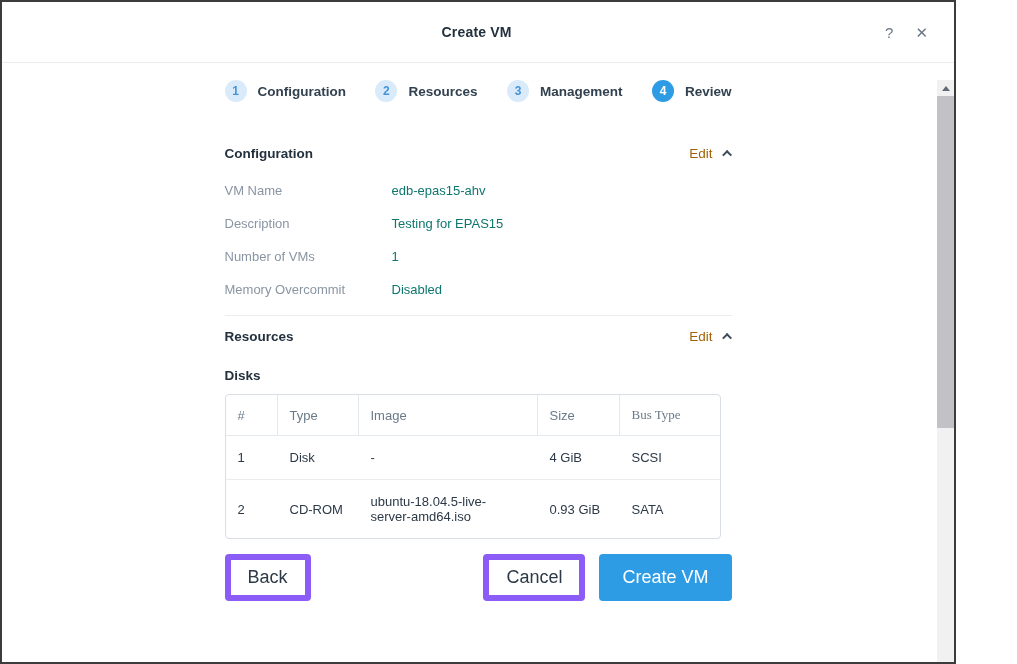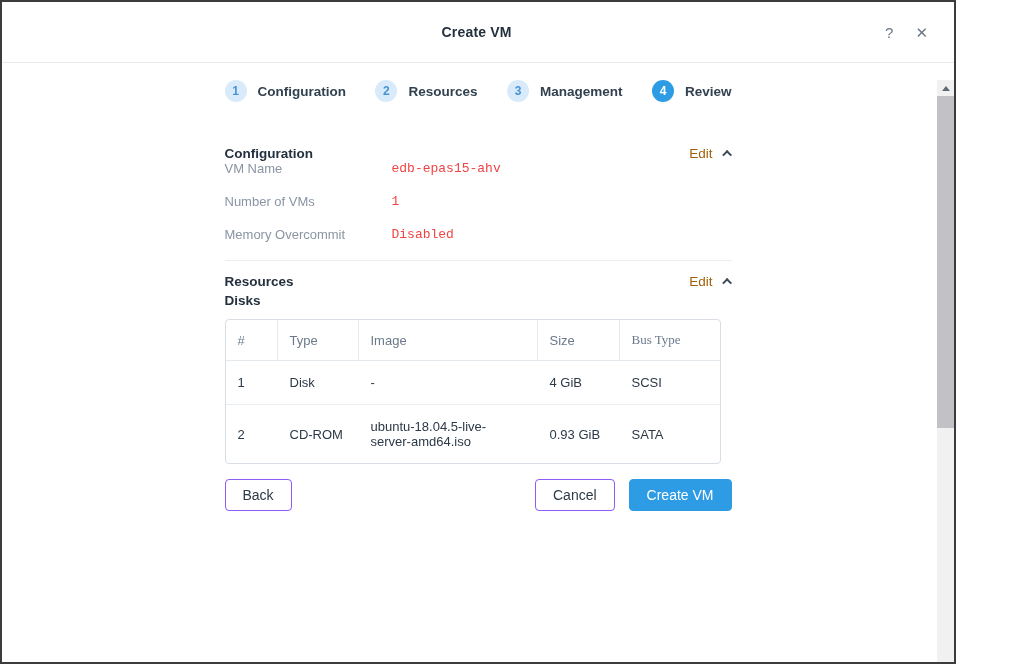--- a/index.html
+++ b/index.html
@@ -40,50 +40,50 @@
   .section-head.first { margin-top:44px; }
   .section-title { font-size:13.5px; font-weight:bold; color:#23303d; }
   .edit-group { display:flex; align-items:center; gap:12px; cursor:pointer; }
   .edit-link { font-size:13.5px; color:#a16207; }
   .chev-up {
     width:7px; height:7px; border-left:2px solid #3e4c59; border-top:2px solid #3e4c59;
     transform:rotate(45deg) translateY(2px); display:inline-block;
   }
 
   
-  .fields { }
+  .fields { margin-top:22px; }
   .field-row { display:flex; margin-bottom:18px; font-size:13px; }
   .field-label { width:167px; color:#8a95a3; flex:none; }
-  .field-value { color:#ef4444;font-family:Liberation Mono, monospace; }
+  .field-value { color:#0f766e; }
 
   .hr { border-top:1px solid #eaedf0; margin-top:6px; }
 
   .res-head { margin-top:13px; }
-  .disks-title { margin-top:4px; font-size:13.5px; font-weight:bold; color:#23303d; }
+  .disks-title { margin-top:24px; font-size:13.5px; font-weight:bold; color:#23303d; }
 
   
   .disk-table {
     margin-top:11px; width:494px; border-collapse:separate; border-spacing:0;
     border:1px solid #d9dee4; border-radius:4px; font-size:13px; table-layout:fixed;
   }
   .disk-table th {
     text-align:left; font-weight:normal; color:#6b7a8a; padding:12px 12px;
     border-bottom:1px solid #e4e9ed; border-right:1px solid #e4e9ed;
   }
   .disk-table th:last-child { border-right:none; }
   .disk-table td { padding:14px 12px; color:#2c3947; vertical-align:middle; word-wrap:break-word; }
   .disk-table tr.sep td { border-bottom:1px solid #eaedf0; }
   .col-num { width:52px; } .col-type { width:81px; } .col-image { width:179px; }
   .col-size { width:82px; } .col-bus { width:100px;font-family:Liberation Serif, serif; }
 
   
   .footer { margin-top:15px; display:flex; align-items:center; }
   .btn {
-    font-family:"Liberation Sans", sans-serif; font-size:14px; padding:7px 17px;
-    border-radius:4px; border:1px solid #8b5cf6; background:#fff; color:#2c3947; cursor:pointer;
+    font-family:"Liberation Sans", sans-serif; font-size:18px; padding:7px 17px;
+    border-radius:4px; border:6px solid #8b5cf6; background:#fff; color:#2c3947; cursor:pointer;
   }
   .btn-primary { background:#2d9ce4; border-color:#2d9ce4; color:#fff; }
   .spacer { flex:1; }
   .footer .btn + .btn { margin-left:14px; }
 
   
   .scrollbar {
     position:absolute; top:0; right:0; bottom:0; width:17px; background:#f1f1f2;
   }
   .sb-arrow { position:absolute; left:0; width:17px; height:16px; display:flex; align-items:center; justify-content:center; cursor:pointer; }
@@ -132,20 +132,24 @@
         <span class="edit-group">
           <span class="edit-link">Edit</span>
           <span class="chev-up"></span>
         </span>
       </div>
 
       <div class="fields">
         <div class="field-row">
           <span class="field-label">VM Name</span>
           <span class="field-value">edb-epas15-ahv</span>
+        </div>
+        <div class="field-row">
+          <span class="field-label">Description</span>
+          <span class="field-value">Testing for EPAS15</span>
         </div>
         <div class="field-row">
           <span class="field-label">Number of VMs</span>
           <span class="field-value">1</span>
         </div>
         <div class="field-row">
           <span class="field-label">Memory Overcommit</span>
           <span class="field-value">Disabled</span>
         </div>
       </div>

